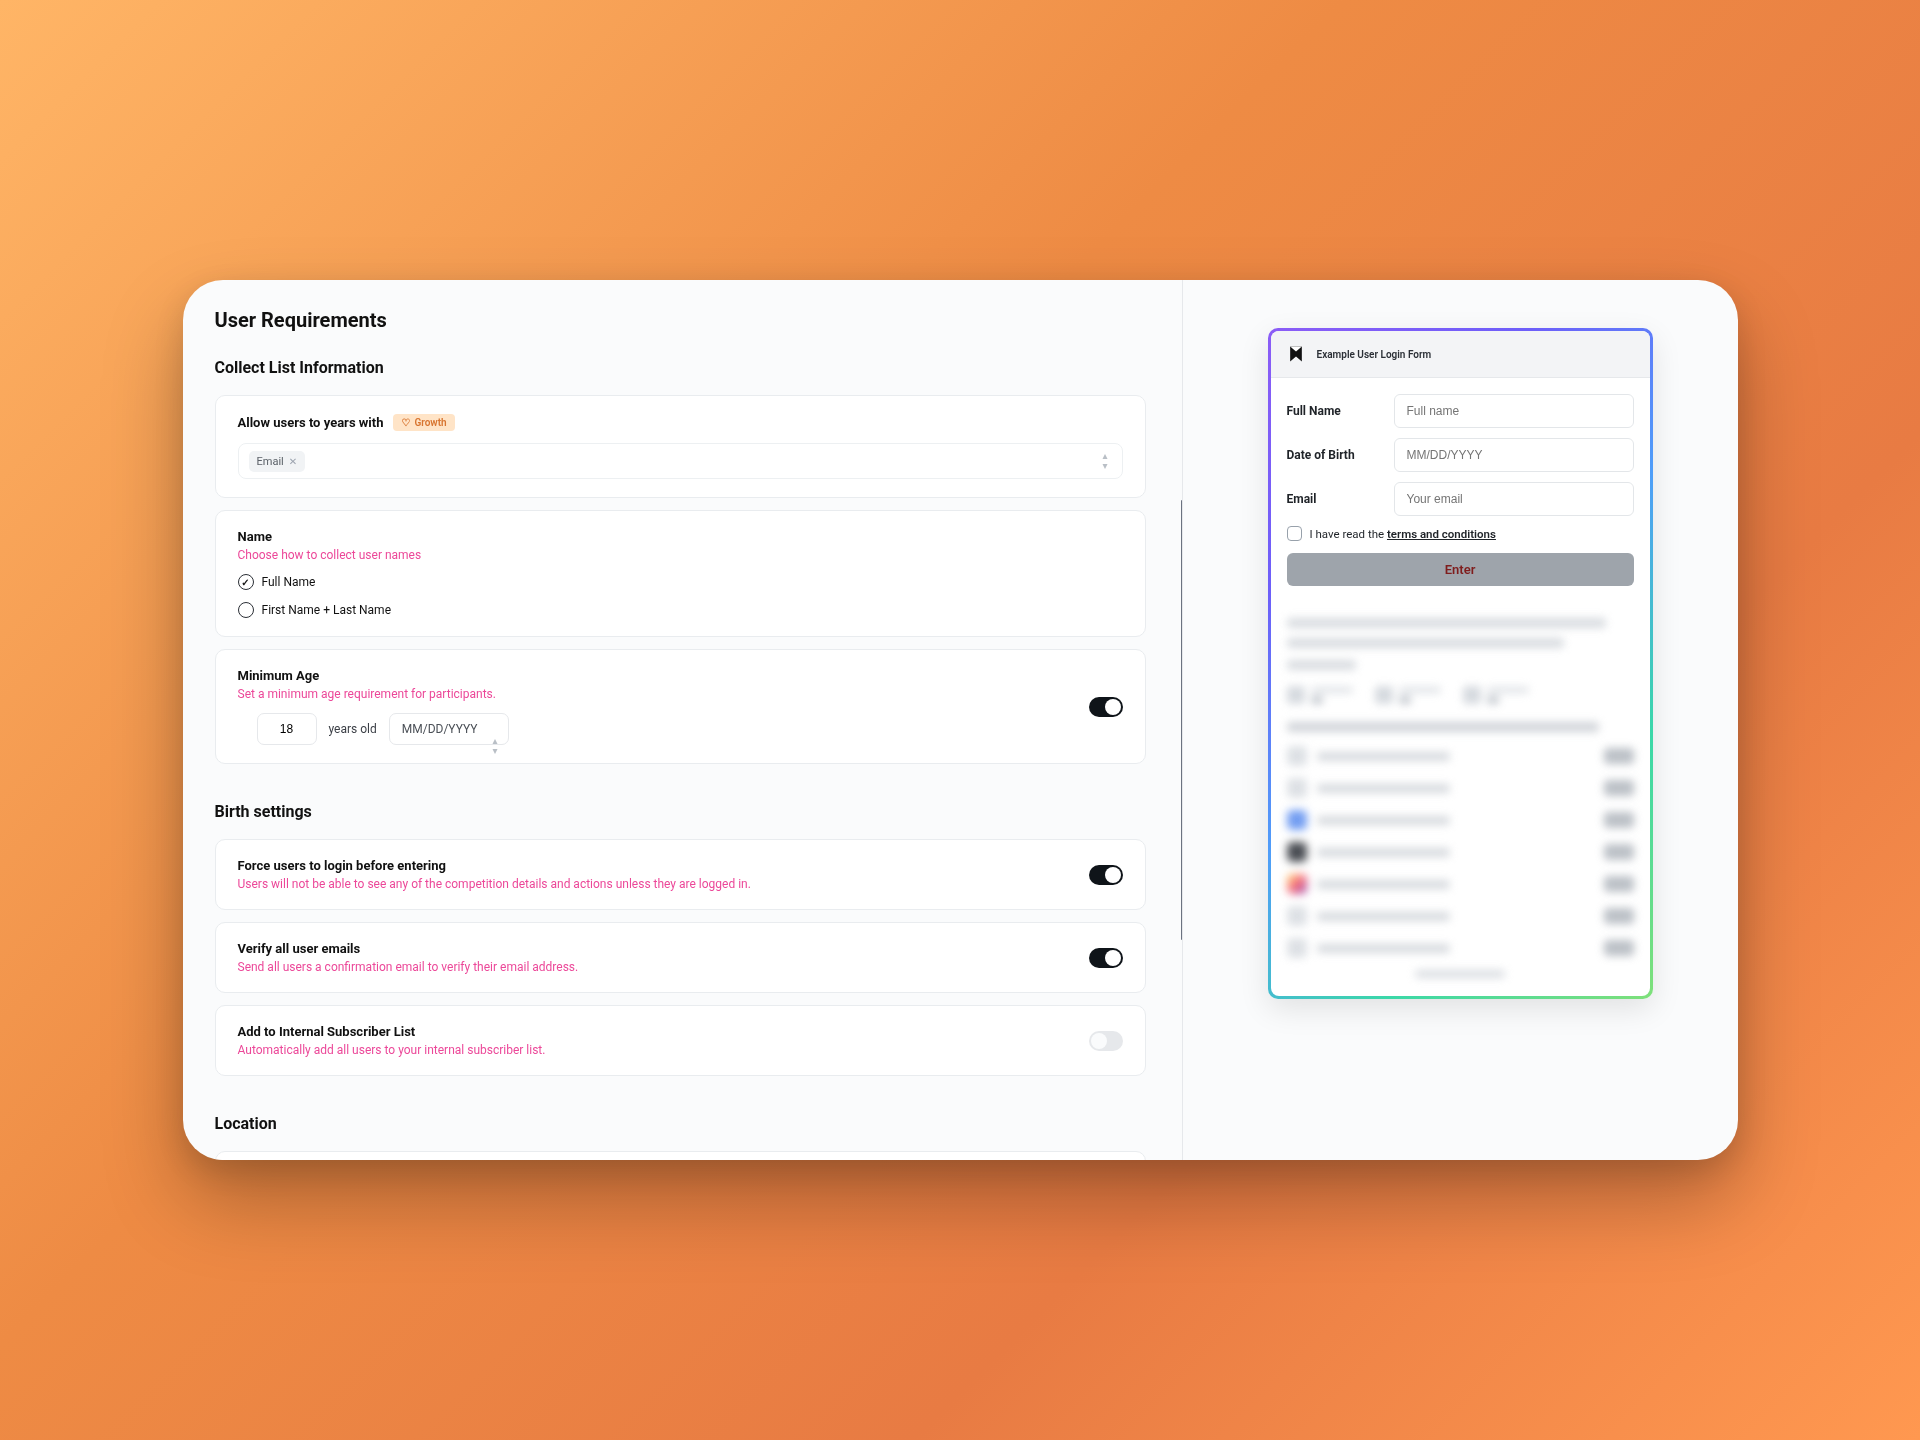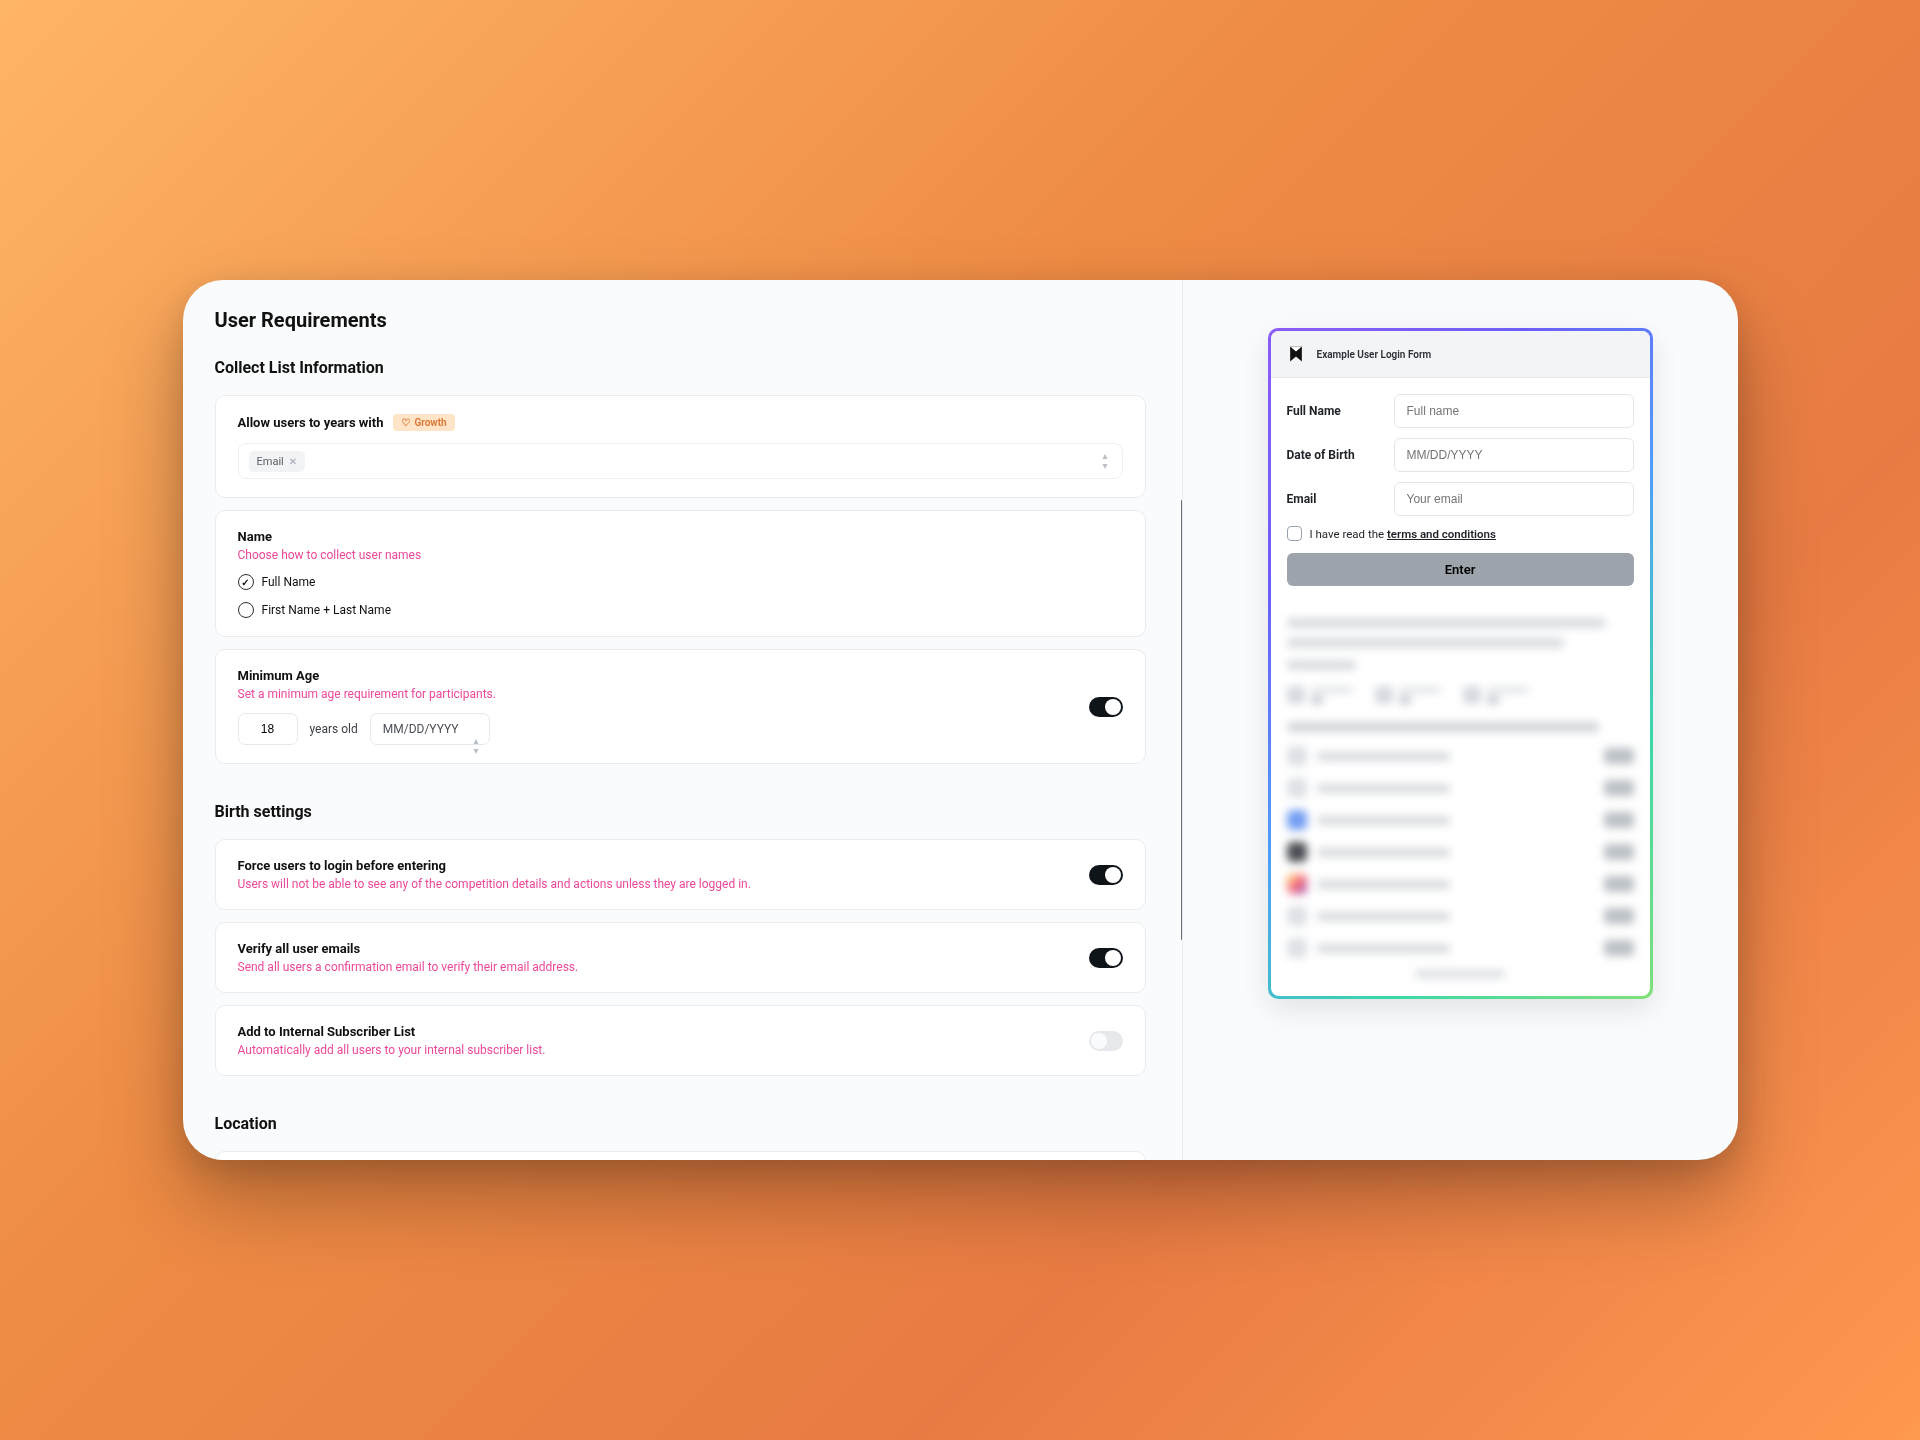--- a/index.html
+++ b/index.html
@@ -170,20 +170,21 @@
       background: #fff;
       border-radius: 50%;
     }
     .toggle.on .knob { right: 2px; }
     .toggle.off .knob { left: 2px; background:#fafbfc; }
     .age-row {
       display: flex;
       align-items: center;
       gap: 12px;
       margin-top: 12px;
+      margin-left: 19px;
     }
     .small-input {
       border: 1px solid #e6e8eb;
       border-radius: 7px;
       padding: 8px 12px;
       font-size: 12px;
       width: 60px;
       text-align: center;
       background:#fff;
     }
@@ -272,21 +273,21 @@
     .checkbox {
       width: 15px;
       height: 15px;
       border: 1.5px solid #98a1ab;
       border-radius: 4px;
     }
     .terms-row .u { text-decoration: underline; font-weight: 600; }
     .enter-btn {
       width: 100%;
       background: #9ea4ab;
-      color: #000000;
+      color: #7f1d1d;
       text-align: center;
       padding: 9px;
       border-radius: 6px;
       font-size: 13px;
       font-weight: 600;
     }
     .blur-area {
       padding: 14px 16px 18px;
       filter: blur(4px);
       opacity: 0.85;

